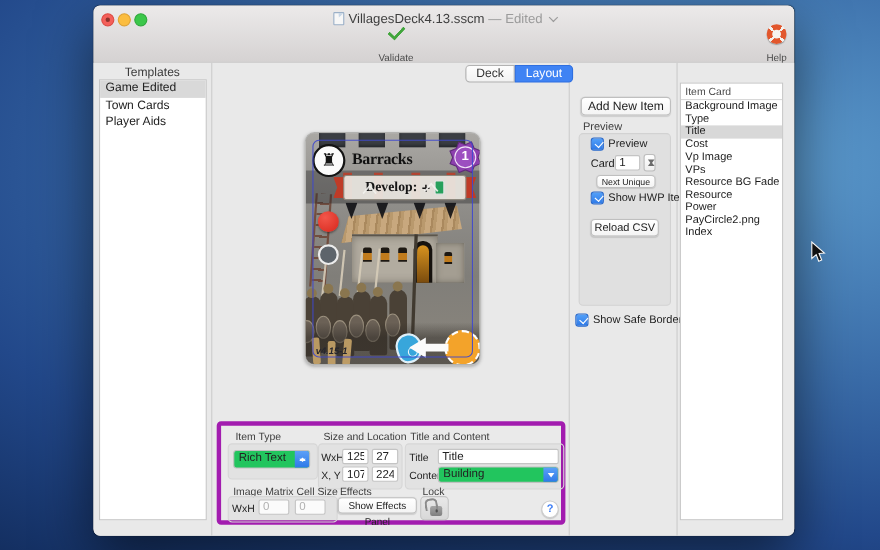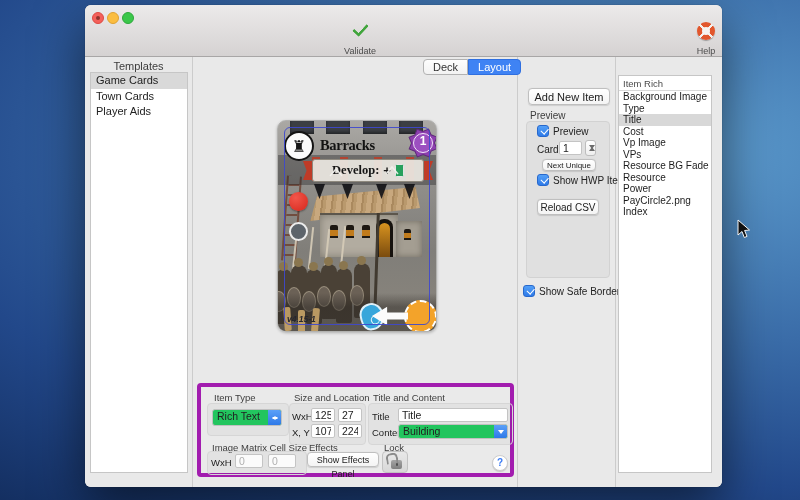--- a/index.html
+++ b/index.html
@@ -152,39 +152,43 @@
 </head>
 <body>
 
 <div id="screen">
   <div class="window">
 
     <div class="header">
       <span class="tl red"></span>
       <span class="tl yellow"></span>
       <span class="tl green"></span>
+      <div class="titletext">
+        <span class="doc-ic"></span><span>VillagesDeck4.13.sscm</span>
+        <span class="edited">— Edited</span><span class="chev"></span>
+      </div>
 
       <div class="tbtn" style="left:247px;">
         <span class="ic-box check-ic"></span>
         <span class="lbl">Validate</span>
       </div>
       <div class="tbtn" style="left:593px;">
         <span class="ic-box help-ic"></span>
         <span class="lbl">Help</span>
       </div>
     </div>
 
     <div class="content">
       <div class="vdiv" style="left:107px;"></div>
       <div class="vdiv" style="left:432px;"></div>
       <div class="vdiv" style="left:530px;"></div>
 
       <div class="side-title">Templates</div>
       <div class="listbox tpl-list">
-        <div class="tpl-item selected">Game Cards</div>
+        <div class="tpl-item selected">Game Edited</div>
         <div class="tpl-item">Town Cards</div>
         <div class="tpl-item">Player Aids</div>
       </div>
 
       <div class="seg">
         <div class="s first">Deck</div>
         <div class="s sel">Layout</div>
       </div>
 
       <div class="card">
@@ -269,21 +273,21 @@
         <span class="cb"></span>
         <span>Show HWP Items</span>
       </div>
       <div class="btn" style="left:452px; top:142px; width:62px; height:16px; font-size:10px; line-height:15px;">Reload CSV</div>
       <div class="cb-row" style="left:438px; top:228px;">
         <span class="cb"></span>
         <span>Show Safe Border</span>
       </div>
 
       <div class="listbox il">
-        <div class="il-header">Item Rich</div>
+        <div class="il-header">Item Card</div>
         <div class="il-row">Background Image</div>
         <div class="il-row">Type</div>
         <div class="il-row selected">Title</div>
         <div class="il-row">Cost</div>
         <div class="il-row">Vp Image</div>
         <div class="il-row">VPs</div>
         <div class="il-row">Resource BG Fade</div>
         <div class="il-row">Resource</div>
         <div class="il-row">Power</div>
         <div class="il-row">PayCircle2.png</div>

